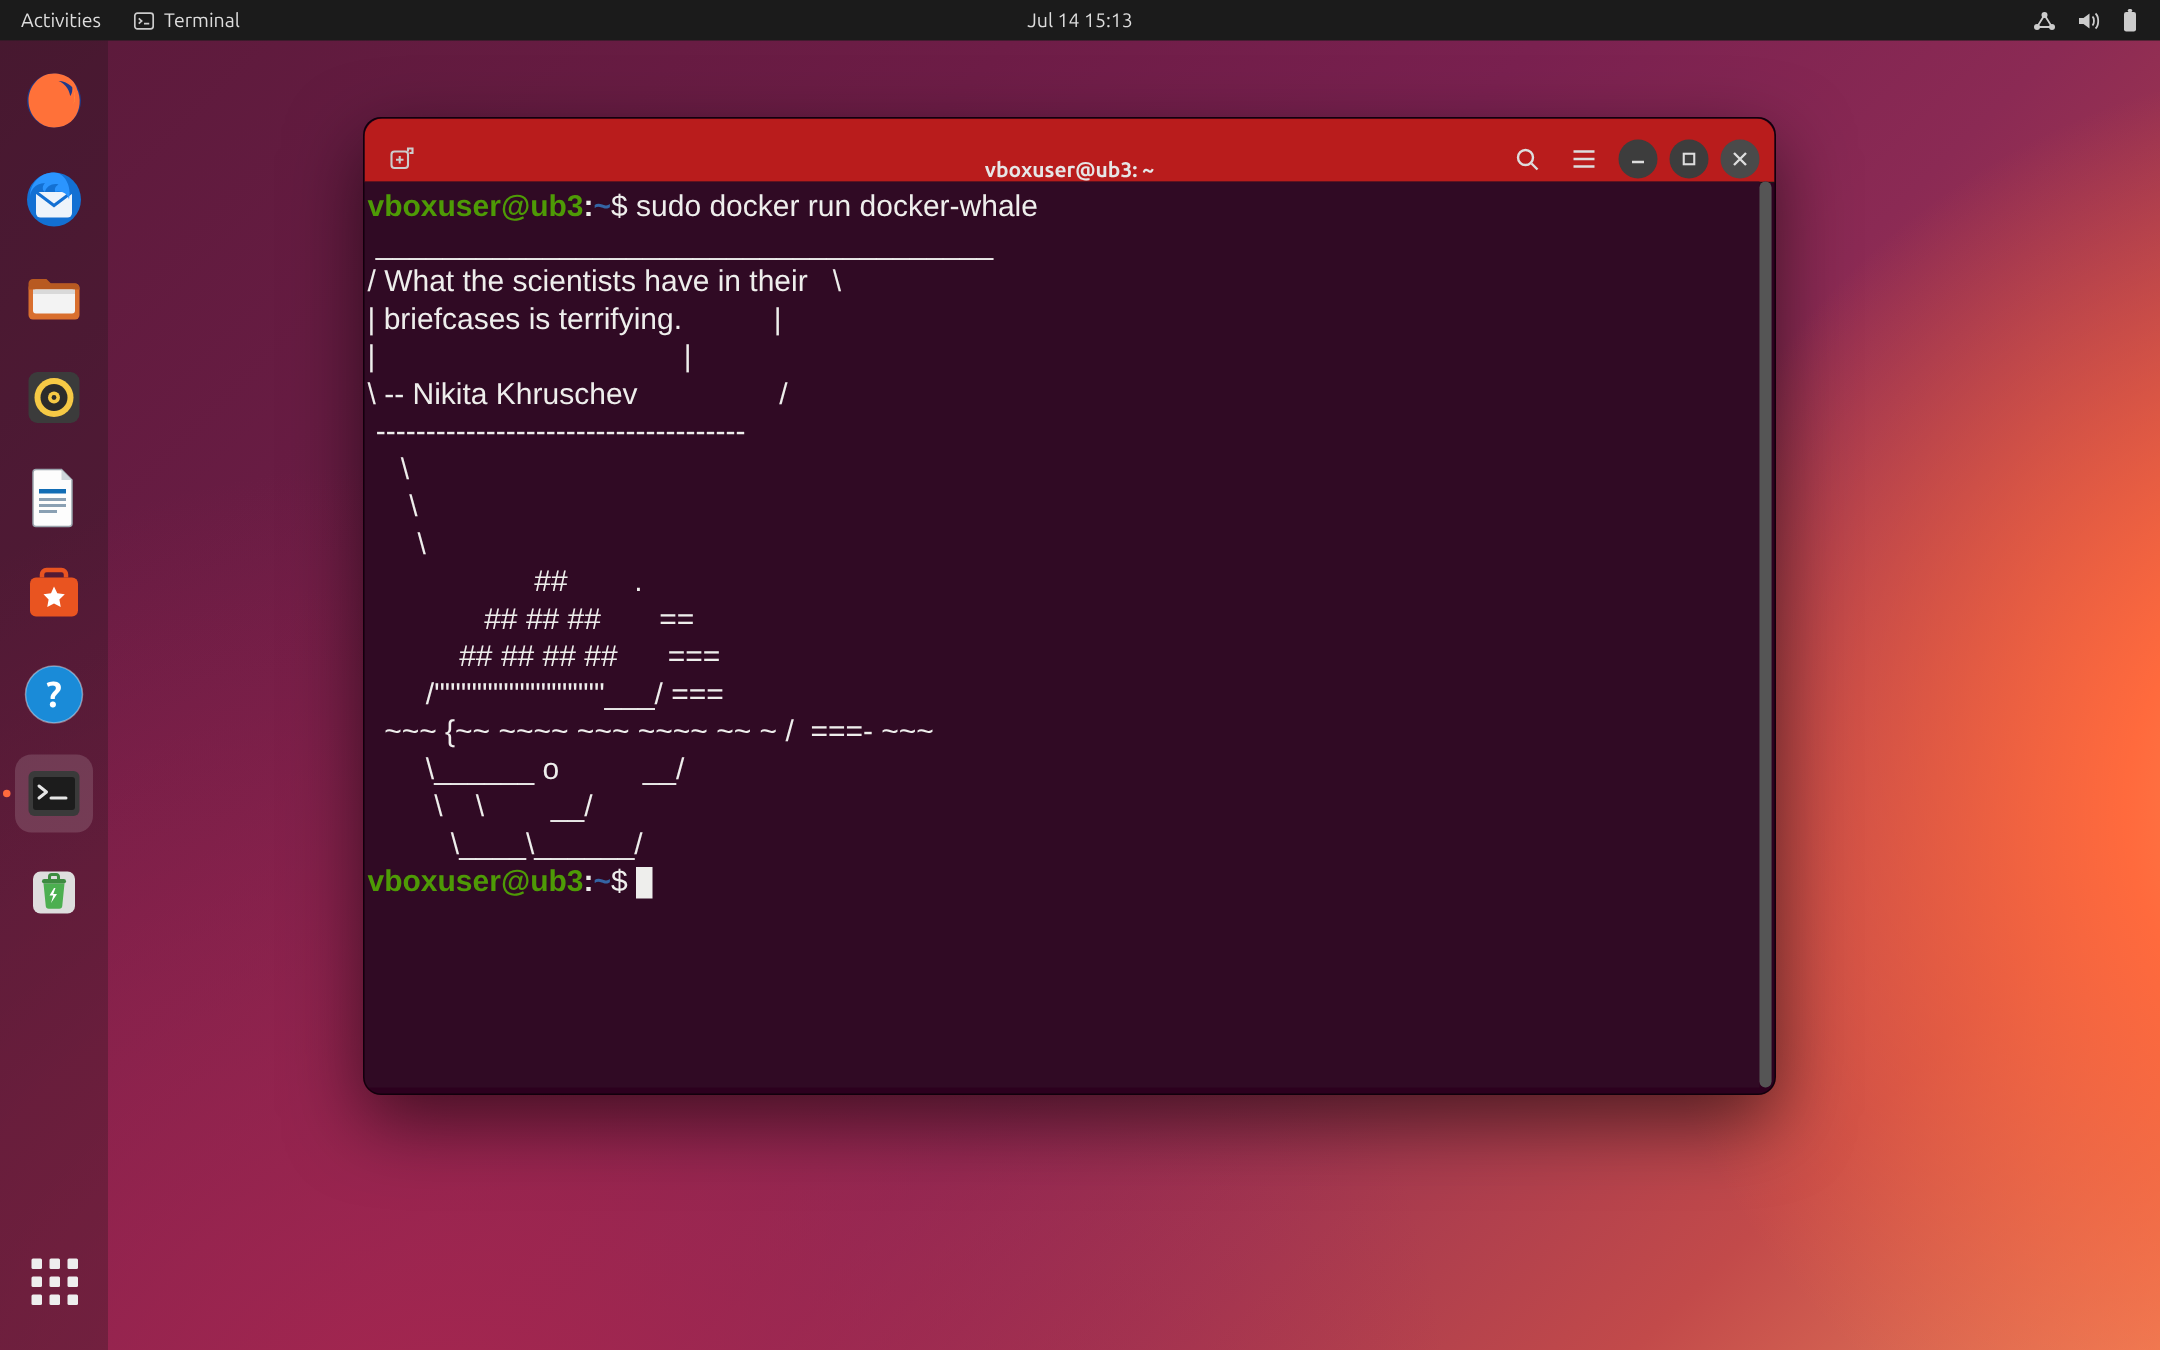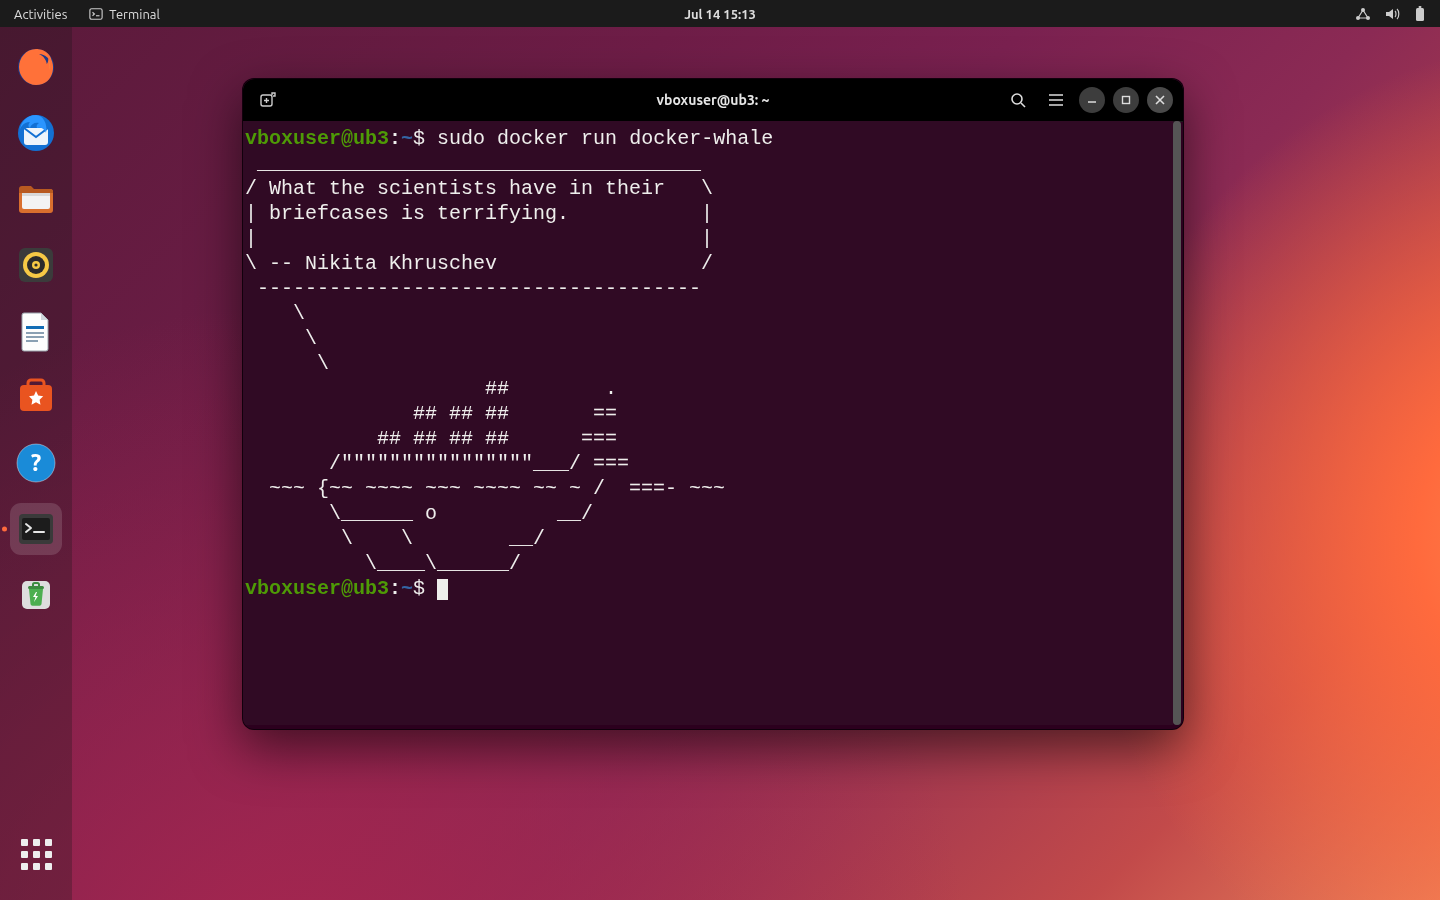--- a/index.html
+++ b/index.html
@@ -6,42 +6,42 @@
   
   #desktop{position:absolute;inset:0;
     background:
       radial-gradient(circle at 110% 60%, #ff8a50 0%, #ff6a3d 10%, rgba(255,106,61,0) 30%),
       radial-gradient(circle at 20% 110%, #a6264f 0%, rgba(166,38,79,0) 45%),
       linear-gradient(135deg,#5a1a3a 0%,#6e1d47 30%,#7a2150 45%,#8b2a54 60%,#c24a4a 85%,#e97f5a 100%);
   }
   
   #topbar{position:absolute;top:0;left:0;right:0;height:27px;background:#1b1b1b;color:#ddd;display:flex;align-items:center;font-size:13px;z-index:10;gap:10px;}
   #topbar .left{display:flex;align-items:center;gap:22px;padding-left:14px;}
-  #topbar .center{position:absolute;left:50%;transform:translateX(-50%);font-weight:bold;}
+  #topbar .center{position:absolute;left:50%;transform:translateX(-50%);}
   #topbar .right{margin-left:auto;display:flex;align-items:center;gap:14px;padding-right:14px;}
   #topbar .appmenu{display:flex;align-items:flex-start;gap:6px;}
   .tri-icon{width:14px;height:14px;}
   
   #dock{position:absolute;top:27px;left:0;bottom:0;width:72px;background:rgba(20,20,20,.28);display:flex;flex-direction:column;align-items:center;padding-top:14px;gap:14px;}
   .dock-item{width:52px;height:52px;border-radius:11px;display:flex;align-items:center;justify-content:center;position:relative;}
   .dock-item.focused{background:rgba(255,255,255,.14);}
   .dock-item .dot{position:absolute;left:-8px;top:50%;width:5px;height:5px;border-radius:50%;background:#ff6a3d;transform:translateY(-50%);}
   #apps-btn{margin-top:auto;margin-bottom:20px;}
   .grid9{display:grid;grid-template-columns:repeat(3,7px);grid-template-rows:repeat(3,7px);gap:5px;}
   .grid9 span{width:7px;height:7px;background:#eee;border-radius:1px;}
   
   #termwin{position:absolute;left:242px;top:78px;width:940px;height:650px;border-radius:12px;background:#2c001e;box-shadow:0 18px 50px rgba(0,0,0,.55);overflow:hidden;border:1px solid rgba(0,0,0,.6);}
-  #term-titlebar{height:42px;background:#000000;border-bottom:1px solid #1a1a1a;display:flex;align-items:center;color:#e6e6e6;font-size:14px;border-radius:12px 12px 0 0;}
+  #term-titlebar{height:42px;background:#b91c1c;border-bottom:1px solid #1a1a1a;display:flex;align-items:flex-end;color:#e6e6e6;font-size:14px;border-radius:12px 12px 0 0;}
   #term-titlebar .tb-left{display:flex;align-items:center;padding-left:10px;}
   #term-titlebar .tb-center{position:absolute;left:50%;transform:translateX(-50%);font-weight:600;}
   #term-titlebar .tb-right{margin-left:auto;display:flex;align-items:center;gap:8px;padding-right:10px;}
   .tb-btn{width:30px;height:30px;border-radius:6px;display:flex;align-items:center;justify-content:center;color:#ddd;}
   .tb-circle{width:26px;height:26px;border-radius:50%;background:#3d3d3d;display:flex;align-items:center;justify-content:center;}
   .tb-circle.close{background:#4a4a4a;}
-  #term-body{position:absolute;top:42px;left:0;right:10px;bottom:4px;background:#300a24;color:#eee;font-family:Liberation Mono, monospace;font-size:20px;line-height:25px;padding:5px 20px 2px 2px;white-space:pre;overflow:hidden;}
+  #term-body{position:absolute;top:42px;left:0;right:10px;bottom:4px;background:#300a24;color:#eee;font-family:Liberation Sans, sans-serif;font-size:20px;line-height:25px;padding:5px 20px 2px 2px;white-space:pre;overflow:hidden;}
   #term-scroll{position:absolute;top:42px;right:2px;bottom:4px;width:8px;background:#3a1830;border-radius:4px;}
   #term-scroll .thumb{position:absolute;left:0;right:0;top:0;height:100%;background:#555;border-radius:4px;}
   .ps-user{color:#4e9a06;font-weight:bold;}
   .ps-colon{color:#eeeeec;font-weight:bold;}
   .ps-path{color:#3465a4;font-weight:bold;}
   .ps-dollar{color:#eeeeec;}
   .cmd{color:#eeeeec;}
   .cursor{display:inline-block;width:11px;height:21px;background:#eeeeec;vertical-align:text-bottom;}
   svg{display:block;}
 </style>

